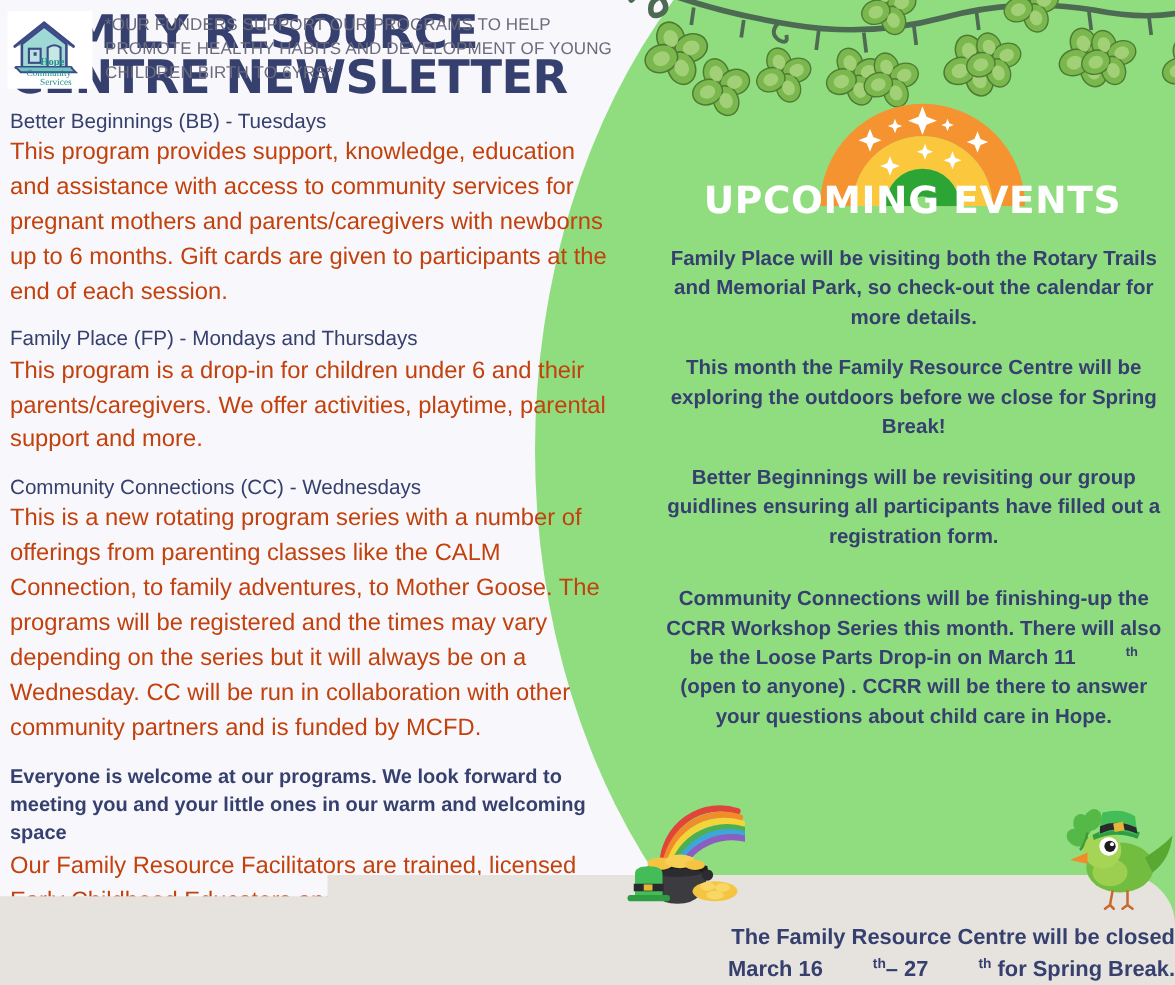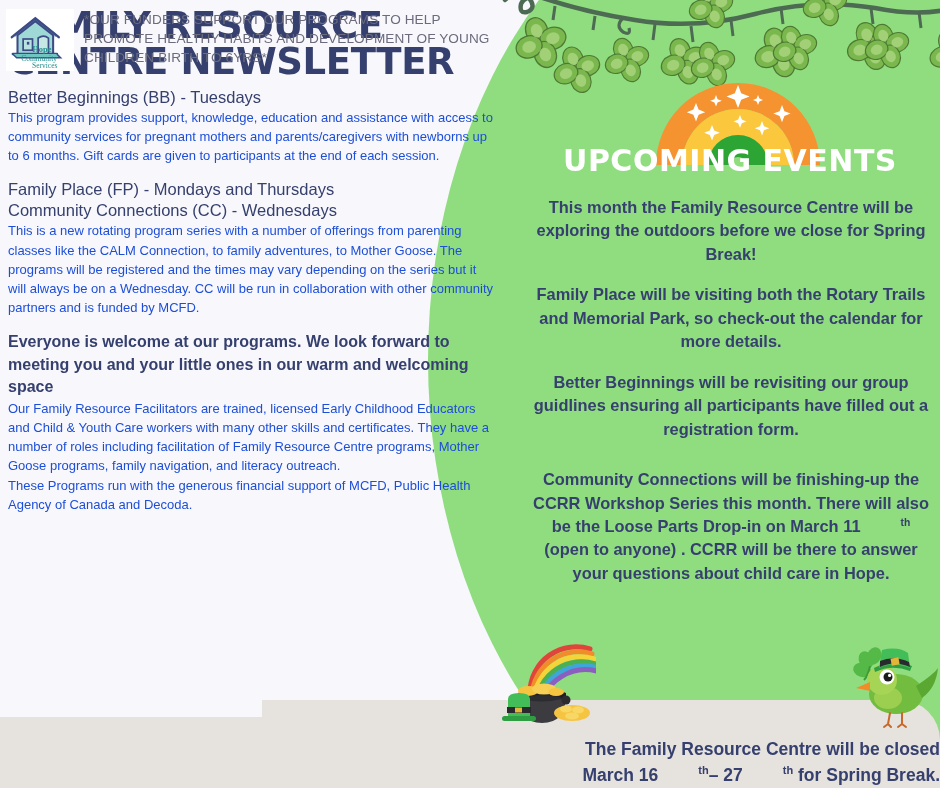--- a/index.html
+++ b/index.html
@@ -43,22 +43,22 @@
     margin-bottom:7px;
   }
   .prog-head{
     color:#36406e;
     font-size:16.5px;
     font-weight:normal;
     margin-top:0px;
     line-height:1.28;
   }
   .prog-body{
-    color:#1d4ed8;
-    font-size:13px;
+    color:#c2410c;
+    font-size:19px;
     line-height:1.47;
     margin-bottom:14px;
   }
   .prog-body.tight { margin-bottom:0; }
   .bold-note{
     color:#36406e;
     font-size:16px;
     font-weight:bold;
     line-height:1.42;
   }
@@ -200,35 +200,36 @@
     </g>
   </svg>
 
   <div class="left-col">
     <div class="main-title">Family Resource Centre Newsletter</div>
 
     <div class="prog-head">Better Beginnings (BB) - Tuesdays</div>
     <div class="prog-body">This program provides support, knowledge, education and assistance with access to community services for pregnant mothers and parents/caregivers with newborns up to 6 months. Gift cards are given to participants at the end of each session.</div>
 
     <div class="prog-head">Family Place (FP) - Mondays and Thursdays</div>
+    <div class="prog-body">This program is a drop-in for children under 6 and their parents/caregivers. We offer activities, playtime, parental support and more.</div>
 
     <div class="prog-head">Community Connections (CC) - Wednesdays</div>
     <div class="prog-body">This is a new rotating program series with a number of offerings from parenting classes like the CALM Connection, to family adventures, to Mother Goose. The programs will be registered and the times may vary depending on the series but it will always be on a Wednesday. CC will be run in collaboration with other community partners and is funded by MCFD.</div>
 
     <div class="bold-note">Everyone is welcome at our programs. We look forward to meeting you and your little ones in our warm and welcoming space</div>
 
     <div class="prog-body tight">Our Family Resource Facilitators are trained, licensed Early Childhood Educators and Child &amp; Youth Care workers with many other skills and certificates. They have a number of roles including facilitation of Family Resource Centre programs, Mother Goose programs, family navigation, and literacy outreach.</div>
     <div class="prog-body tight">These Programs run with the generous financial support of MCFD, Public Health Agency of Canada and Decoda.</div>
   </div>
 
   <div class="right-col">
     <div class="events-title">Upcoming Events</div>
     <div class="events-body">
+      <p>Family Place will be visiting both the Rotary Trails and Memorial Park, so check-out the calendar for more details.</p>
       <p>This month the Family Resource Centre will be exploring the outdoors before we close for Spring Break!</p>
-      <p>Family Place will be visiting both the Rotary Trails and Memorial Park, so check-out the calendar for more details.</p>
       <p class="gap-lg">Better Beginnings will be revisiting our group guidlines ensuring all participants have filled out a registration form.</p>
       <p><span>Community Connections will be finishing-up the CCRR Workshop Series this month. There will also be the Loose Parts Drop-in on March 11</span><sup>th</sup><span> (open to anyone) . CCRR will be there to answer your questions about child care in Hope.</span></p>
     </div>
   </div>
 
   <svg class="deco-front" style="left:498px; top:643px; width:98px; height:88px;" viewBox="0 0 98 88">
     <g>
       <path d="M32 48 A 46 46 0 0 1 92 6" fill="none" stroke="#e0453a" stroke-width="5" stroke-linecap="round"></path>
       <path d="M34 52 A 46 46 0 0 1 94 11" fill="none" stroke="#f08c2a" stroke-width="5" stroke-linecap="round"></path>
       <path d="M36 56 A 46 46 0 0 1 96 16" fill="none" stroke="#f5d43a" stroke-width="5" stroke-linecap="round"></path>

